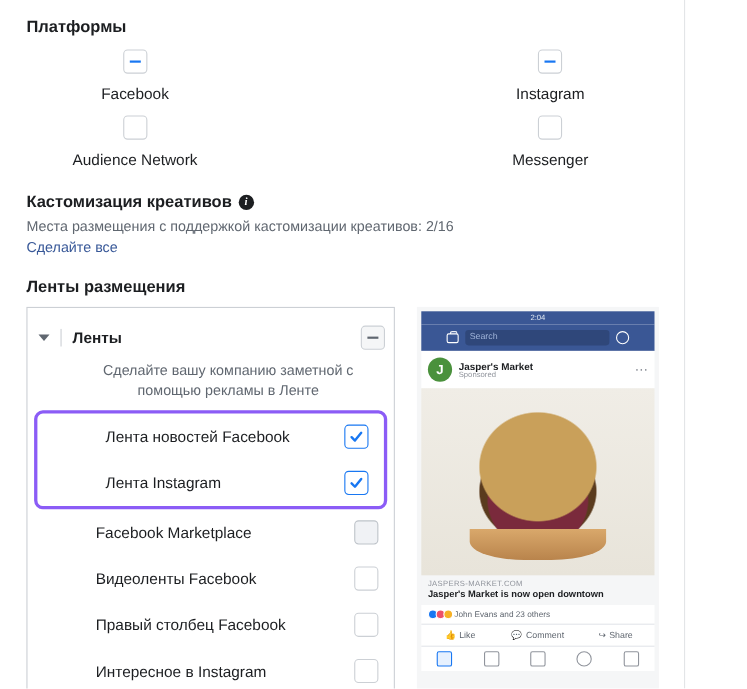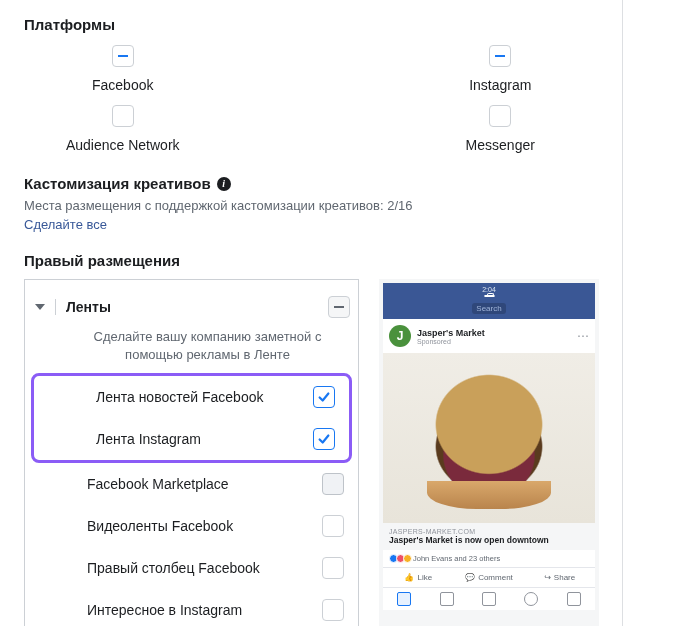--- a/index.html
+++ b/index.html
@@ -181,23 +181,22 @@
     justify-content: center;
     align-items: center;
     font-size: 7px;
     color: #dbe4f0;
   }
   .topbar {
     background: #3a5795;
     height: 24px;
     display: flex;
     align-items: center;
-    padding: 0 6px;
+    padding: 0 23px;
     gap: 6px;
-    flex-direction: column;
   }
   .cam {
     width: 11px; height: 9px;
     border: 1.5px solid #fff;
     border-radius: 2px;
     position: relative;
   }
   .cam::before {
     content:"";
     position:absolute;
@@ -333,21 +332,21 @@
     </div>
   </div>
 
   <div class="custom-heading">
     <span>Кастомизация креативов</span>
     <span class="info-icon">i</span>
   </div>
   <div class="subtext">Места размещения с поддержкой кастомизации креативов: 2/16</div>
   <span class="link">Сделайте все</span>
 
-  <div class="placements-heading">Правый размещения</div>
+  <div class="placements-heading">Ленты размещения</div>
 
   <div class="columns">
 
     <div class="tree-col">
       <div class="tree-header">
         <span class="caret"></span>
         <span class="tree-sep"></span>
         <span class="tree-title">Ленты</span>
         <span class="sqbtn minus"></span>
       </div>

